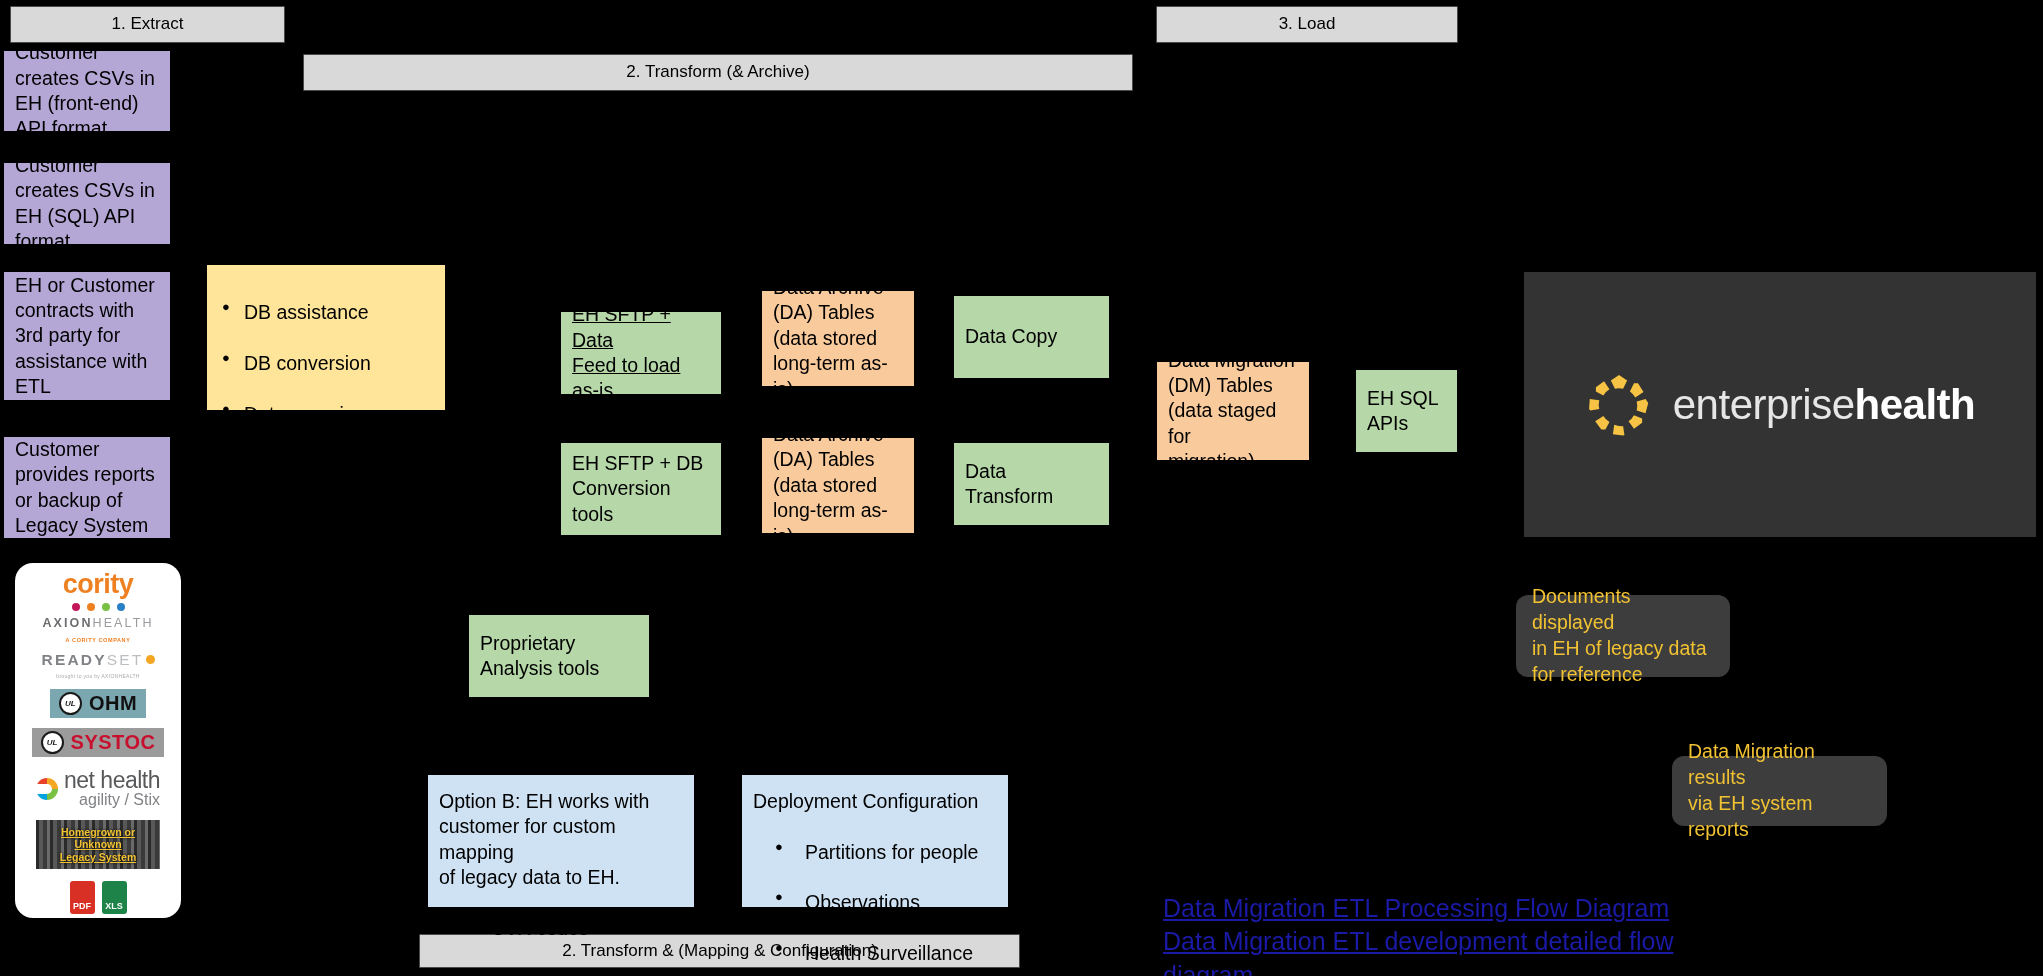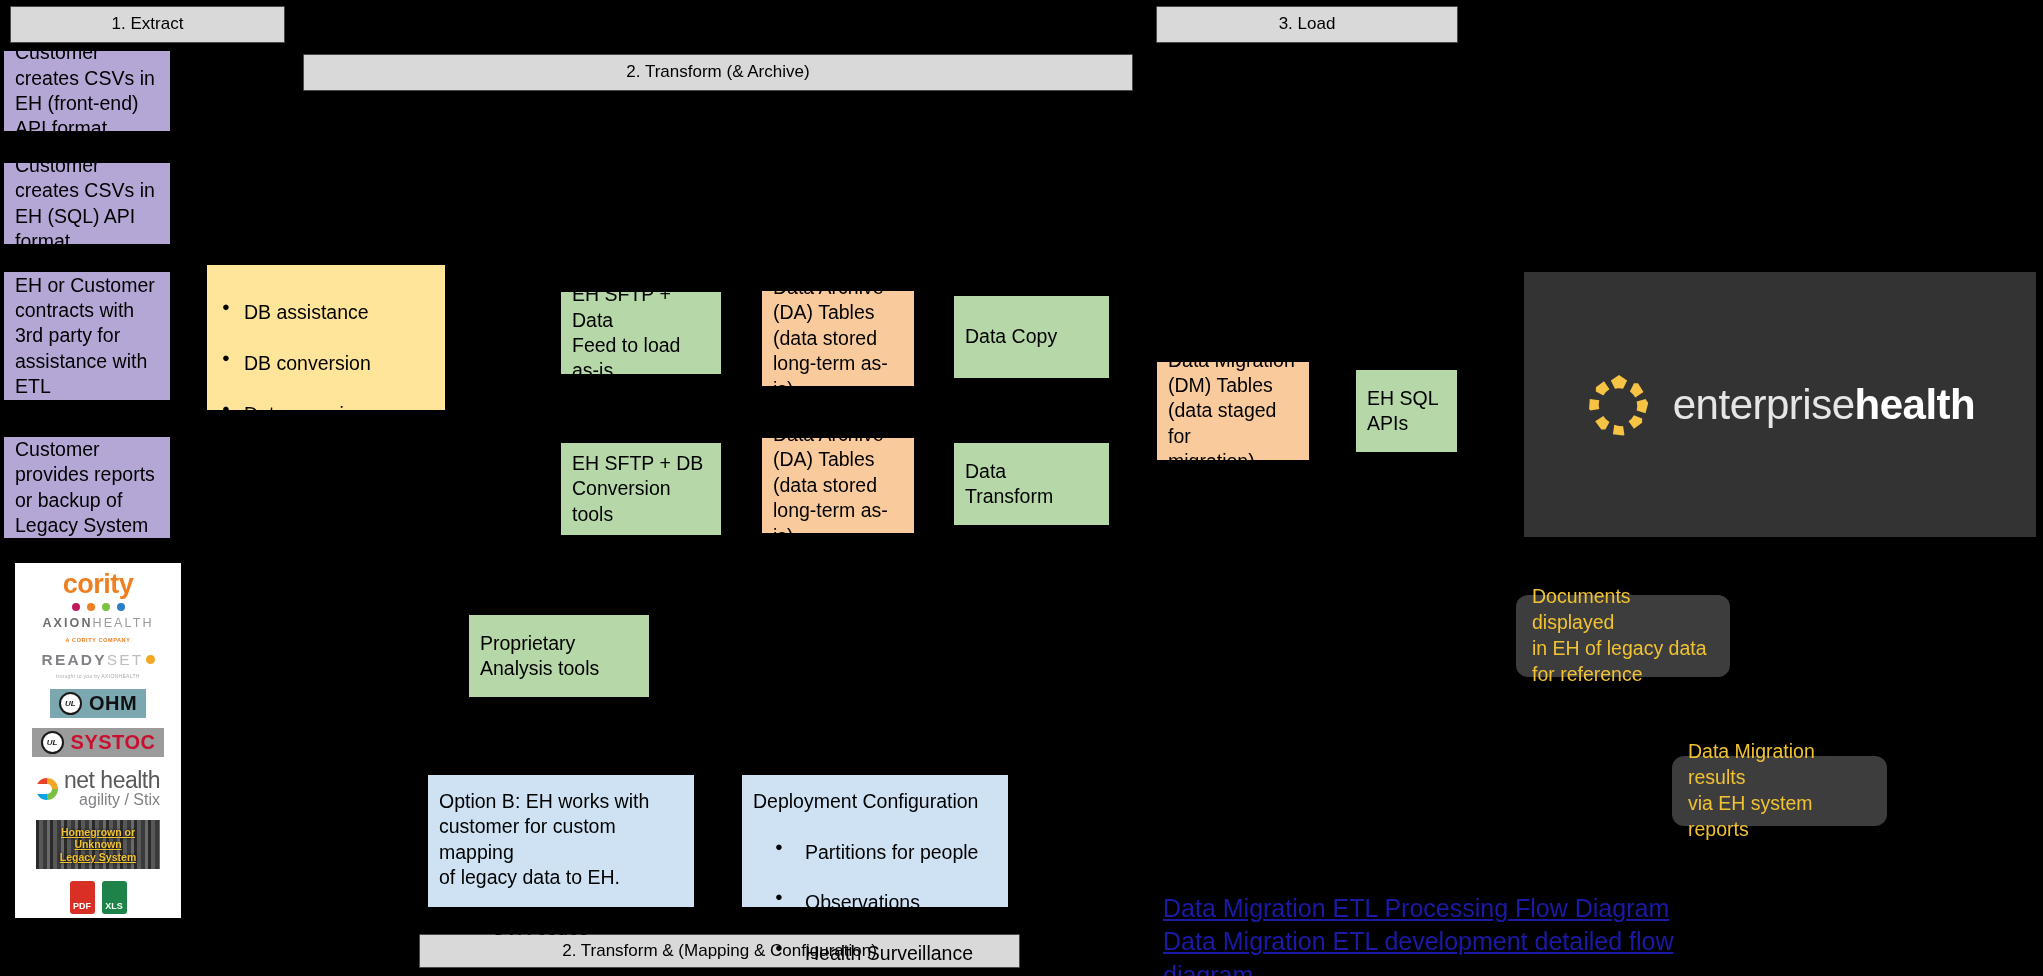--- a/index.html
+++ b/index.html
@@ -110,20 +110,21 @@
 
   
   .logo-stack {
     background: #ffffff;
     display: flex;
     flex-direction: column;
     align-items: center;
     padding: 6px 4px 4px 4px;
     gap: 5px;
     overflow: hidden;
+    border-radius: 18px;
   }
   .lg-cority {
     font-size: 27px;
     font-weight: 700;
     color: #ef8022;
     letter-spacing: -0.5px;
     line-height: 1;
     margin-top: 2px;
   }
   .lg-dots { display: flex; gap: 7px; margin-bottom: 1px; }
@@ -324,21 +325,21 @@
       <div class="rack-label" style="white-space:pre-line;">Homegrown or Unknown
 Legacy System</div>
     </div>
 
     <div class="filerow">
       <span class="fileicon pdf">PDF</span>
       <span class="fileicon xls">XLS</span>
     </div>
   </div>
 
-  <div class="abs box green" style="left:561px; top:292px; width:160px; height:82px;">
+  <div class="abs box green" style="left:561px; top:312px; width:160px; height:82px;text-decoration:underline;">
     <span>EH SFTP + Data
 Feed to load
 as-is</span>
   </div>
 
   <div class="abs box orange" style="left:762px; top:291px; width:152px; height:95px;">
     <span>Data Archive
 (DA) Tables
 (data stored
 long-term as-is)</span>

